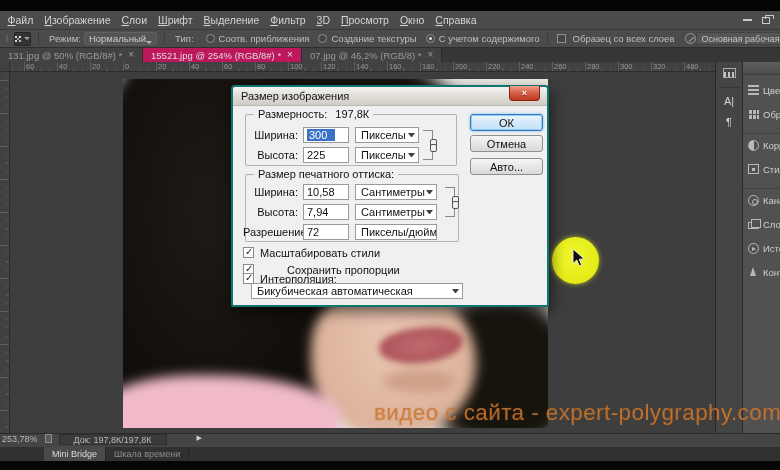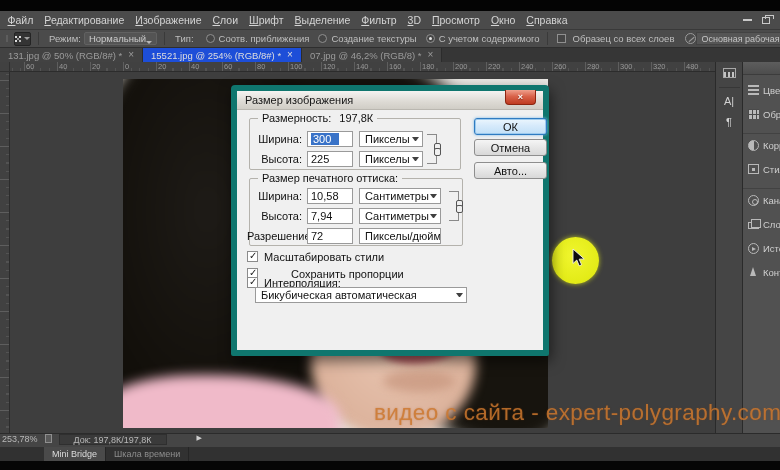--- a/index.html
+++ b/index.html
@@ -40,21 +40,21 @@
   .chk-sm{width:9px;height:9px;border:1px solid #8f8f8f;background:#454545;margin:0 4px 0 2px;flex:0 0 9px;}
   .pressure-icon{width:11px;height:11px;border:1px solid #9a9a9a;border-radius:50%;margin-left:8px;position:relative;flex:0 0 11px;}
   .pressure-icon::before{content:"";position:absolute;left:2px;top:5px;width:7px;height:1px;background:#9a9a9a;transform:rotate(-40deg);}
   .workspace{margin-left:auto;width:92px;height:13px;background:#555555;border:1px solid #434343;
     color:#c4c4c4;font-size:9px;display:flex;align-items:center;padding:0 4px;white-space:nowrap;overflow:hidden;flex:0 0 92px;}
 
   
   .tabbar{position:absolute;left:0;top:48px;width:780px;height:14px;background:#363636;display:flex;font-size:9.5px;}
   .doc-tab{display:flex;align-items:center;gap:6px;padding:0 8px;background:#424242;color:#9b9b9b;
     border-right:1px solid #2c2c2c;white-space:nowrap;}
-  .doc-tab.active{background:#1d4ed8;color:#dedede;}
+  .doc-tab.active{background:#be185d;color:#dedede;}
   .tab-close{font-size:10px;line-height:10px;}
 
   
   .corner-box{position:absolute;left:0;top:62px;width:10px;height:10px;background:#414141;
     border-right:1px solid #303030;border-bottom:1px solid #303030;}
   .hruler{position:absolute;left:10px;top:62px;width:705px;height:10px;background:#414141;border-bottom:1px solid #2c2c2c;
     background-image:repeating-linear-gradient(90deg,#5e5e5e 0 1px,transparent 1px 33px),
                      repeating-linear-gradient(90deg,#535353 0 1px,transparent 1px 8.25px);
     background-size:100% 100%,100% 4px;background-position:14px 0,14px 6px;background-repeat:no-repeat,repeat-x;overflow:hidden;}
   .hruler-nums{display:flex;padding-left:16px;}
@@ -84,22 +84,22 @@
   .highlight-dot{position:absolute;left:552px;top:237px;width:47px;height:47px;border-radius:50%;z-index:5;
     background:radial-gradient(circle at 45% 40%,#f0f62e 0%,#e3eb17 70%,rgba(222,232,18,.85) 100%);
     box-shadow:0 0 5px rgba(230,240,25,.7);}
   .cursor{position:absolute;left:572px;top:248px;z-index:30;}
 
   
   .watermark{position:absolute;left:374px;top:400px;z-index:6;font-size:22.5px;letter-spacing:.4px;
     color:rgba(206,121,46,.82);white-space:nowrap;text-shadow:0 0 2px rgba(160,80,20,.35);}
 
   
-  .dialog{position:absolute;left:231px;top:85px;width:318px;height:271px;background:#f0f0f0;z-index:10;
-    border:6px solid #0f766e;border-radius:4px 4px 2px 2px;box-shadow:2px 5px 14px rgba(0,0,0,.55);
+  .dialog{position:absolute;left:231px;top:85px;width:318px;height:222px;background:#f0f0f0;z-index:10;
+    border:2px solid #0f766e;border-radius:4px 4px 2px 2px;box-shadow:2px 5px 14px rgba(0,0,0,.55);
     font-size:11px;color:#111;}
   .dlg-title{position:absolute;left:0;top:0;right:0;height:19px;border-radius:3px 3px 0 0;
     background:linear-gradient(#f4f3f1,#dddad4 60%,#d0cdc6);border-bottom:1px solid #bab7b0;
     display:flex;align-items:center;padding-left:8px;color:#151515;}
   .dlg-close{position:absolute;top:-1px;right:7px;width:31px;height:15px;z-index:2;
     background:linear-gradient(#f0a violet,#c03a20);
     background:linear-gradient(#efa08d 0%,#d9634b 45%,#bf3a20 100%);
     border:1px solid #8c2510;border-top:none;border-radius:0 0 4px 4px;
     color:#fff;font-size:9px;font-weight:bold;display:flex;align-items:center;justify-content:center;
     text-shadow:0 1px 1px #7a1d0a;}
@@ -182,21 +182,20 @@
 <body>
 
 <div class="screen">
 
   <div class="top-strip"></div>
 
   <div class="menubar">
     <div class="menu-items">
 
     <span class="menu-item">Файл</span>
-        <span class="menu-item">Редактирование</span>
         <span class="menu-item">Изображение</span>
         <span class="menu-item">Слои</span>
         <span class="menu-item">Шрифт</span>
         <span class="menu-item">Выделение</span>
         <span class="menu-item">Фильтр</span>
         <span class="menu-item">3D</span>
         <span class="menu-item">Просмотр</span>
         <span class="menu-item">Окно</span>
         <span class="menu-item">Справка</span>
       </div>

